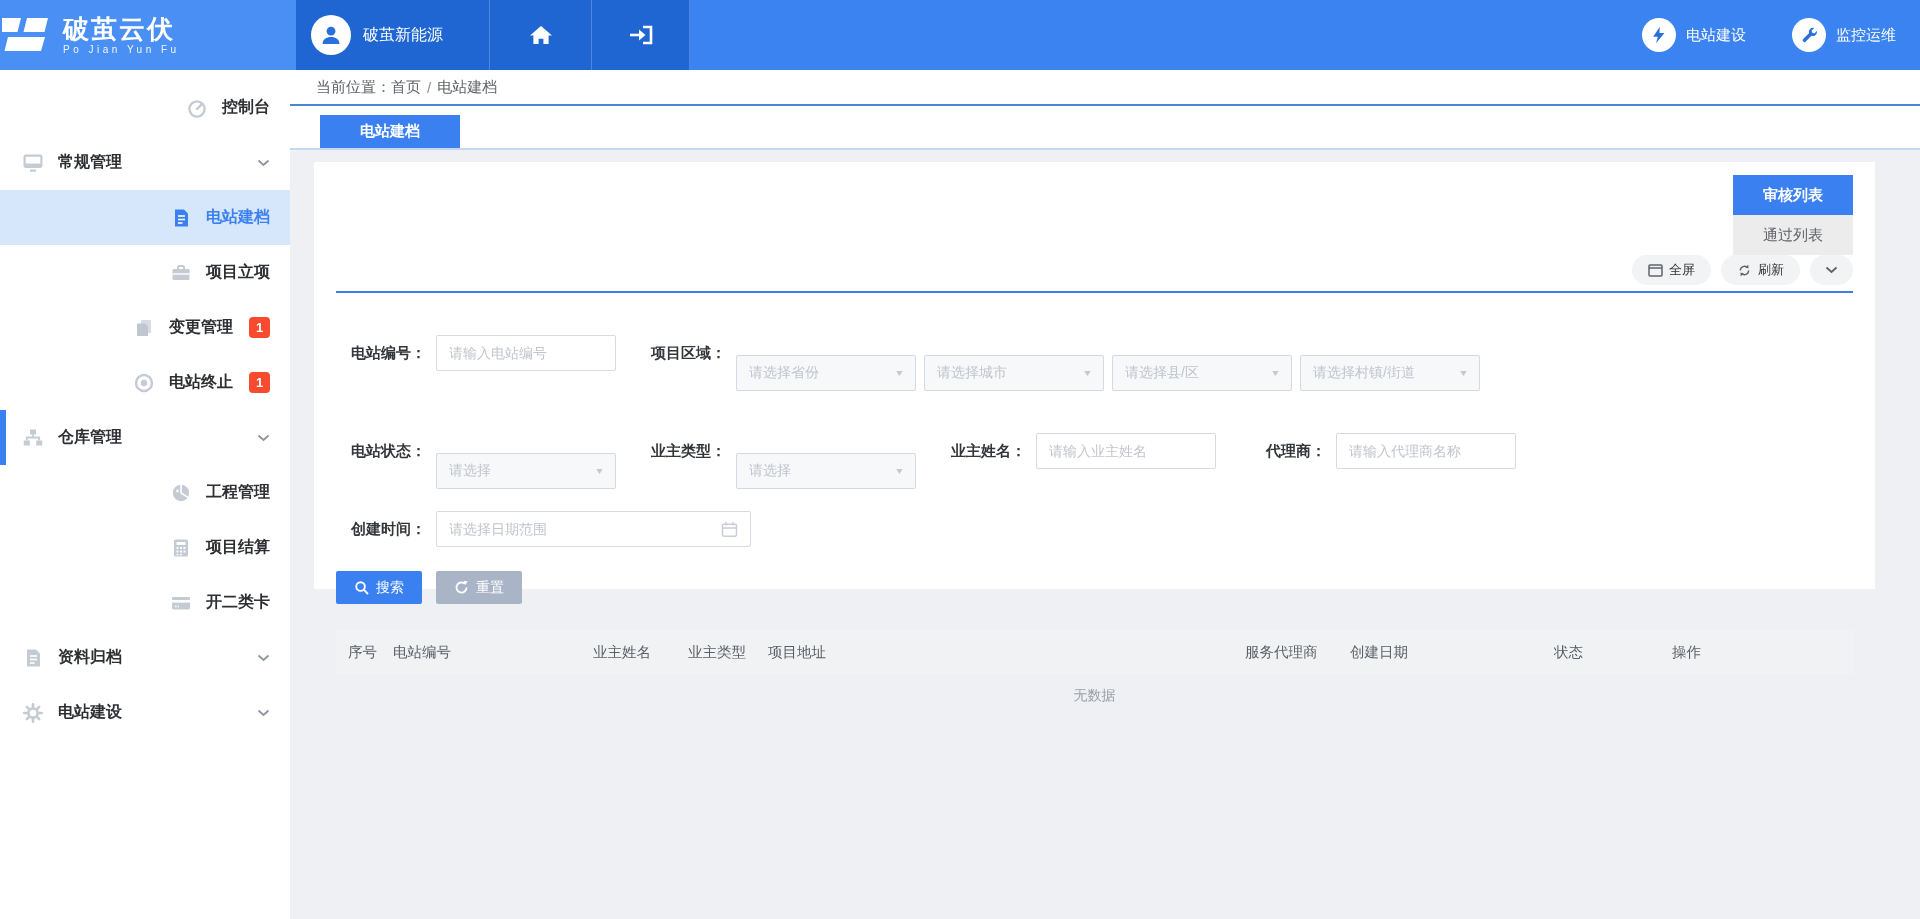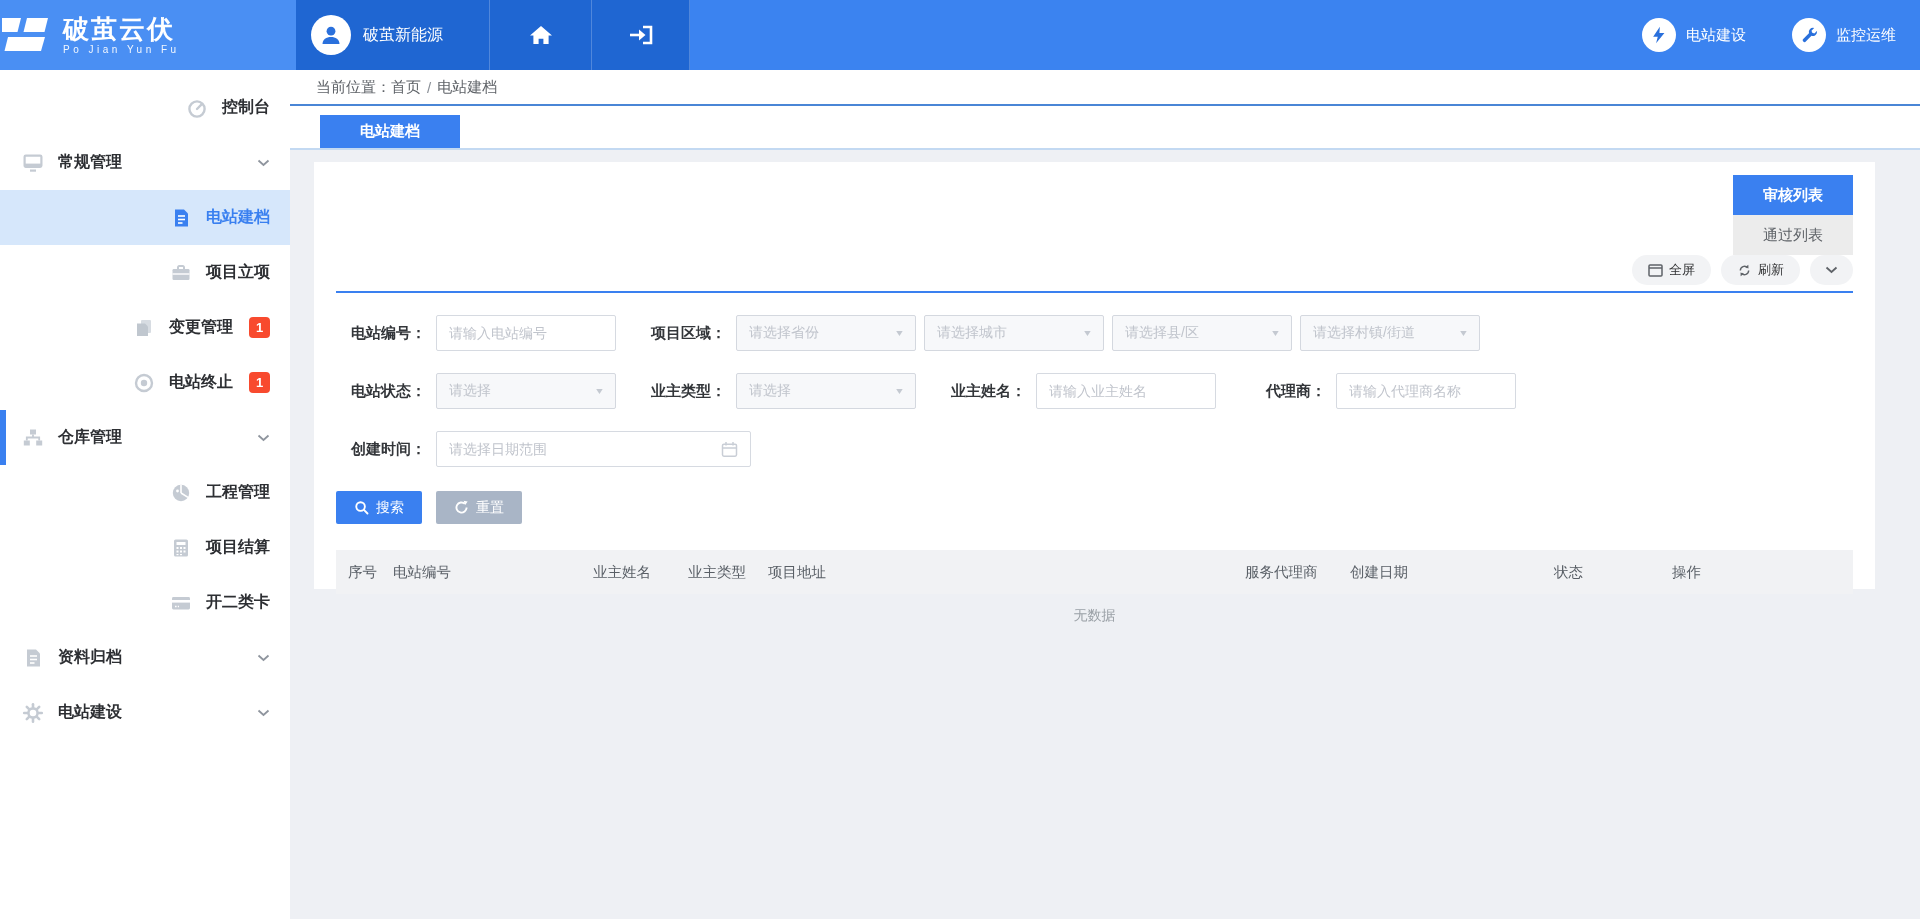--- a/index.html
+++ b/index.html
@@ -62,21 +62,21 @@
 
   
   .frow { display:flex; align-items:center; margin-top:22px; }
   .fgroup { display:flex; align-items:center; }
   .fgroup + .fgroup { margin-left:20px; }
   .flabel { width:90px; text-align:right; font-size:15px; font-weight:600; color:#33363a; margin-right:10px; flex:none; }
   .tinput { width:180px; height:36px; border:1px solid #d6dae1; border-radius:2px; padding:16px 12px; font-size:14px;
     color:#333; font-family:inherit; outline:none; background:#fff; }
   .tinput::placeholder { color:var(--placeholder); }
   .selbox { width:180px; height:36px; border:1px solid #d4d8df; border-radius:2px; background:#f7f8fa;
-    display:flex; align-items:center; padding:0 10px 0 12px; cursor:pointer; }
+    display:flex; align-items:center; padding:0 10px 0 12px; cursor:pointer;margin-top:40px; }
   .selbox + .selbox { margin-left:8px; }
   .selbox .sel-ph { font-size:14px; color:var(--placeholder); flex:1; white-space:nowrap; overflow:hidden; }
   .sel-caret { font-size:11px; color:#c4c9d1; transform:scaleY(.8); }
   .datebox { width:315px; height:36px; border:1px solid #d6dae1; border-radius:2px; background:#fff;
     display:flex; align-items:center; padding:0 12px; }
   .datebox input { border:none; outline:none; flex:1; font-size:14px; font-family:inherit; color:#333; }
   .datebox input::placeholder { color:var(--placeholder); }
 
   
   .actions { display:flex; margin-top:24px; gap:14px; }

